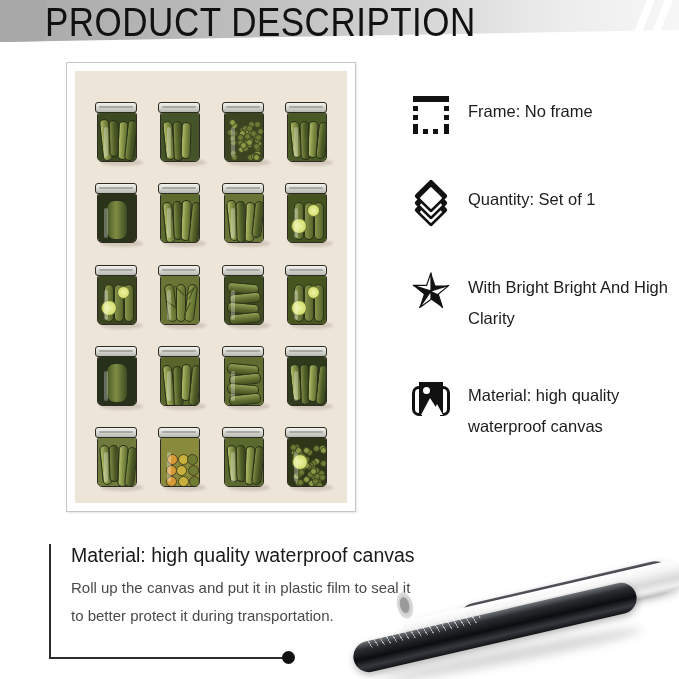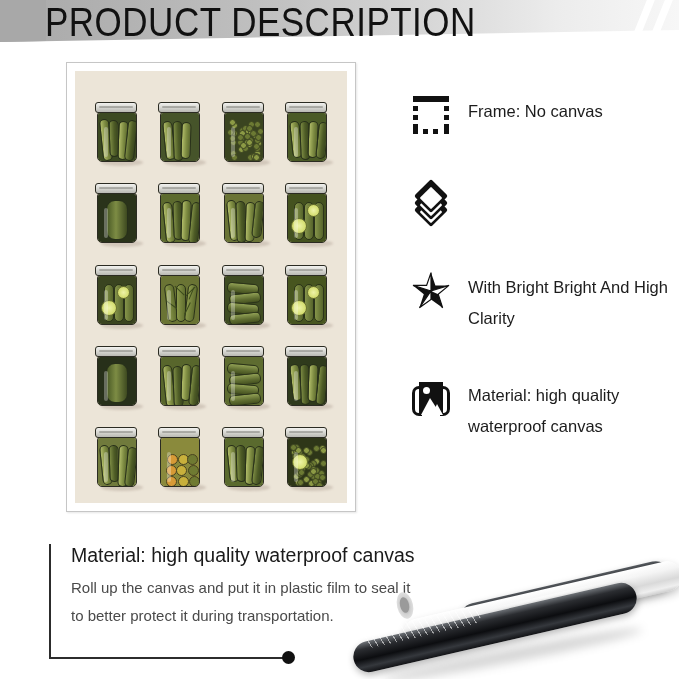--- a/index.html
+++ b/index.html
@@ -597,34 +597,35 @@
         <div class="sq" style="left:0;top:28px;"></div>
         <div class="sq" style="right:0;top:10px;"></div>
         <div class="sq" style="right:0;top:19px;"></div>
         <div class="sq" style="right:0;top:28px;"></div>
         <div class="sq" style="left:0;bottom:0;"></div>
         <div class="sq" style="left:10px;bottom:0;"></div>
         <div class="sq" style="left:20px;bottom:0;"></div>
         <div class="sq" style="right:0;bottom:0;"></div>
       </div>
     </div>
-    <div class="feature-text">Frame: No canvas</div>
+    <div class="feature-text">Frame: No frame</div>
   </div>
 
   <div class="feature">
     <div class="feature-icon">
       <div class="ic-layers">
         <div class="lay" style="top:14px;"></div>
         <div class="lay-in" style="top:20px;"></div>
         <div class="lay" style="top:7px;"></div>
         <div class="lay-in" style="top:13px;"></div>
         <div class="lay" style="top:0;"></div>
         <div class="lay-in" style="top:6px;"></div>
       </div>
     </div>
+    <div class="feature-text">Quantity: Set of 1</div>
   </div>
 
   <div class="feature">
     <div class="feature-icon">
       <svg class="ic-star" viewBox="0 0 100 100" xmlns="http://www.w3.org/2000/svg">
         <polygon points="50,4 61,36 95,36 50,50" fill="#111"></polygon>
         <polygon points="50,4 39,36 5,36 50,50" fill="#fff" stroke="#111" stroke-width="3"></polygon>
         <polygon points="95,36 68,58 79,92 50,50" fill="#fff" stroke="#111" stroke-width="3"></polygon>
         <polygon points="5,36 32,58 21,92 50,50" fill="#111"></polygon>
         <polygon points="79,92 50,71 21,92 50,50" fill="#111"></polygon>

